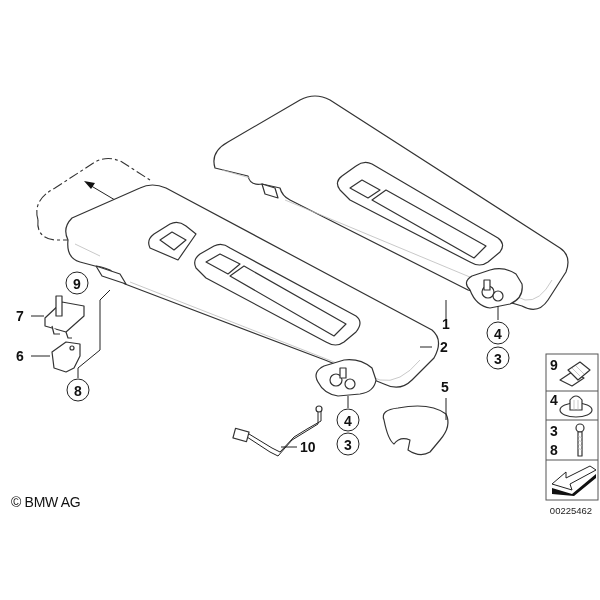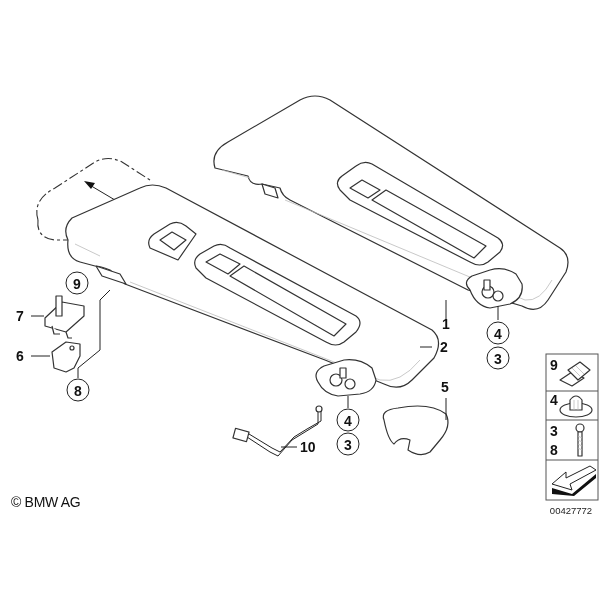--- a/index.html
+++ b/index.html
@@ -161,13 +161,13 @@
       </g>
     </g>
     <g>
       <path d="M552 484 L566 472 L566 478 L590 466 L596 470 L570 484 L572 490 Z" fill="#fff" stroke="#222" stroke-width="1"></path>
       <path d="M552 488 L572 494 L596 474 L596 478 L574 496 L552 494 Z" fill="#111"></path>
     </g>
   </g>
 </svg>
 
 <div class="copyright">© BMW AG</div>
-<div class="code">00427772</div>
+<div class="code">00225462</div>
 
 </body></html>

